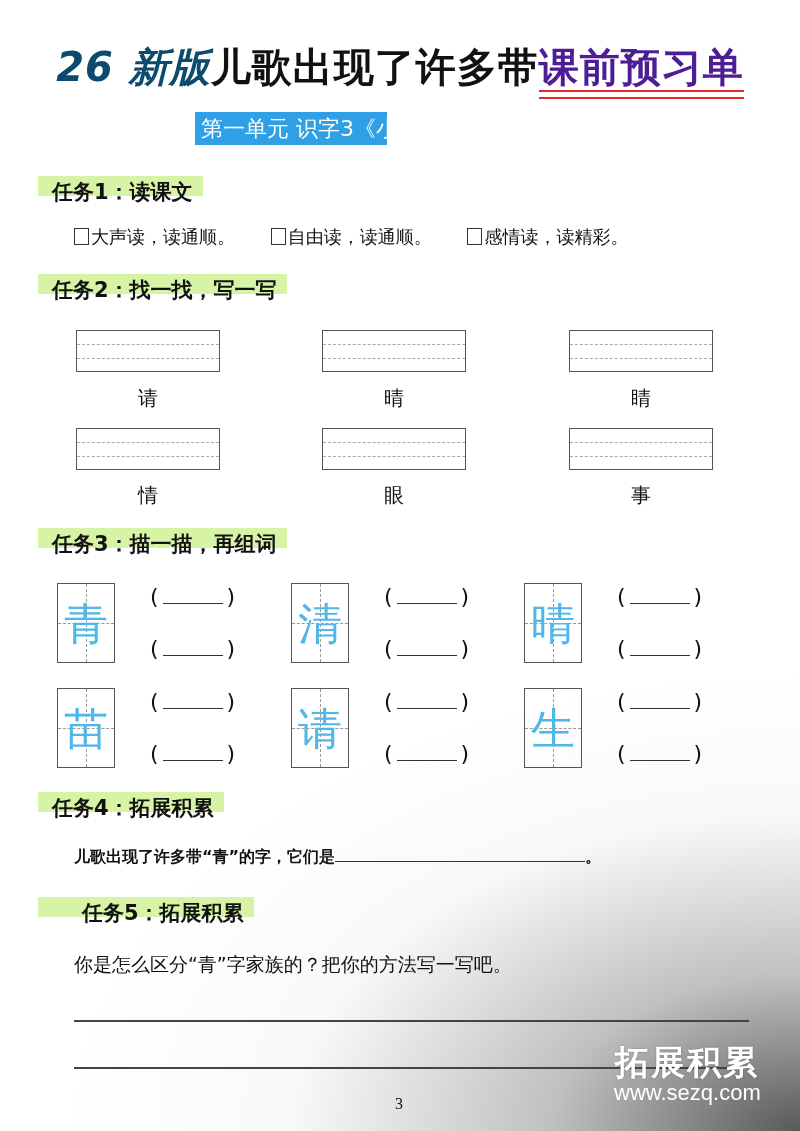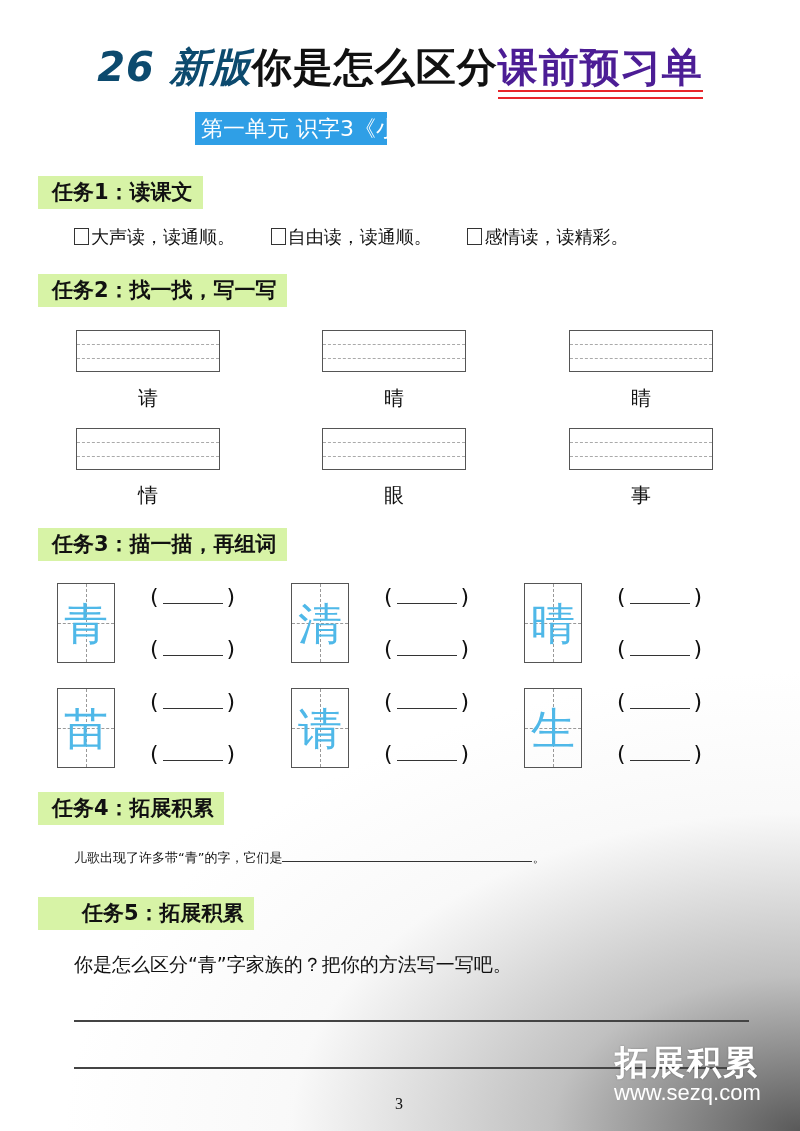--- a/index.html
+++ b/index.html
@@ -26,21 +26,21 @@
   .title .underlined::after {
     content: ""; position: absolute; left: 0; right: 0; bottom: -4px; height: 5px;
     border-top: 2px solid #e8262b; border-bottom: 2px solid #e8262b;
   }
   .subtitle {
     position: absolute; top: 112px; left: 195px; width: 186px; height: 33px;
     background: #2f9fe6; color: #fff; font-size: 22px; font-weight: normal;
     line-height: 33px; padding-left: 6px; white-space: nowrap;
   }
   .task-head {
-    position: absolute; left: 38px; height: 33px; line-height: 32px;
+    position: absolute; left: 38px; height: 20px; line-height: 32px;
     background: #d7f3a6; font-size: 21px; font-weight: bold; padding: 0 10px 0 14px;
     white-space: nowrap;
   }
   .read-row {
     position: absolute; top: 225px; left: 74px; font-size: 18px; white-space: nowrap;
   }
   .read-opt { display: inline-block; margin-right: 30px; }
   .cb {
     display: inline-block; width: 15px; height: 17px; border: 1.5px solid #333;
     vertical-align: -2px; margin-right: 2px; box-sizing: border-box;
@@ -66,21 +66,21 @@
     line-height: 80px; font-size: 44px; color: #4fb8e8; font-family: "DejaVu Serif", serif;
   }
   .paren {
     position: absolute; font-size: 22px; white-space: nowrap; height: 28px;
   }
   .paren .blank {
     display: inline-block; width: 60px; border-bottom: 1.5px solid #333;
     margin: 0 4px; height: 18px;
   }
   .line-q {
-    position: absolute; top: 843px; left: 74px; font-size: 13px; white-space: nowrap;
+    position: absolute; top: 843px; left: 74px; font-size: 16px; white-space: nowrap; font-weight: bold;
   }
   .line-q .fill {
     display: inline-block; width: 250px; border-bottom: 1.5px solid #333; height: 18px;
   }
   .ext-q { position: absolute; top: 952px; left: 74px; font-size: 19px; white-space: nowrap; }
   .write-line {
     position: absolute; left: 74px; width: 675px; border-top: 2px solid #444;
   }
   .page-num {
     position: absolute; top: 1095px; left: 395px; font-family: "Liberation Serif", serif;
@@ -94,21 +94,21 @@
     position: absolute; top: 1080px; left: 614px; font-size: 22px; color: #ffffff;
     font-family: "Liberation Sans", sans-serif;
   }
 </style>
 </head>
 <body>
 
 <div class="corner-shade"></div>
 
 <div class="title">
-  <span class="red">26 新版</span><span class="black">你是怎么区分</span><span class="underlined">课前预习单</span>
+  <span class="red">26 新版</span><span class="black">儿歌出现了许多带</span><span class="underlined">课前预习单</span>
 </div>
 
 <div class="subtitle">第一单元  识字3《小青蛙》</div>
 
 <div class="task-head" style="top:176px;">任务1：读课文</div>
 <div class="read-row">
   <span class="read-opt"><span class="cb"></span><span>大声读，读通顺。</span></span>
   <span class="read-opt"><span class="cb"></span><span>自由读，读通顺。</span></span>
   <span class="read-opt" style="margin-right:0"><span class="cb"></span><span>感情读，读精彩。</span></span>
 </div>

